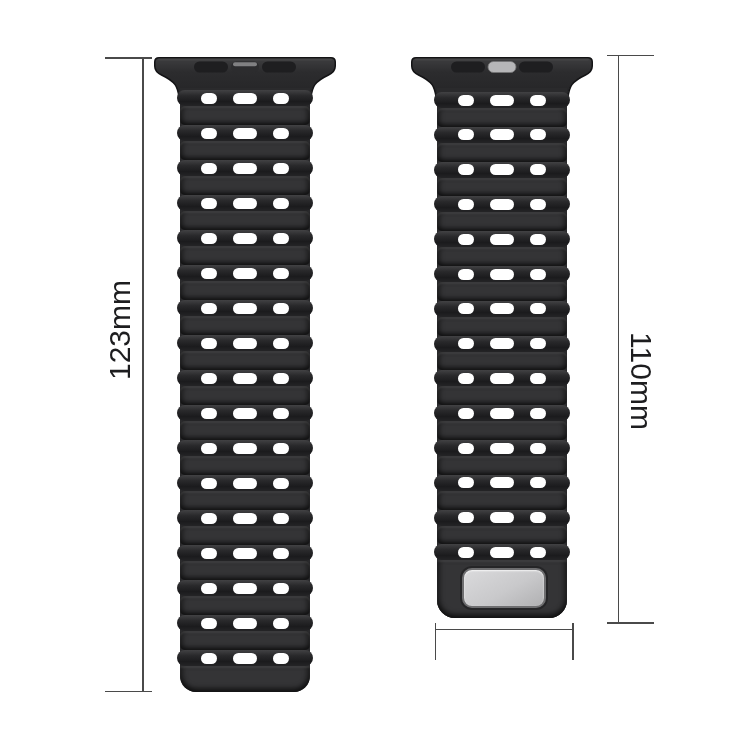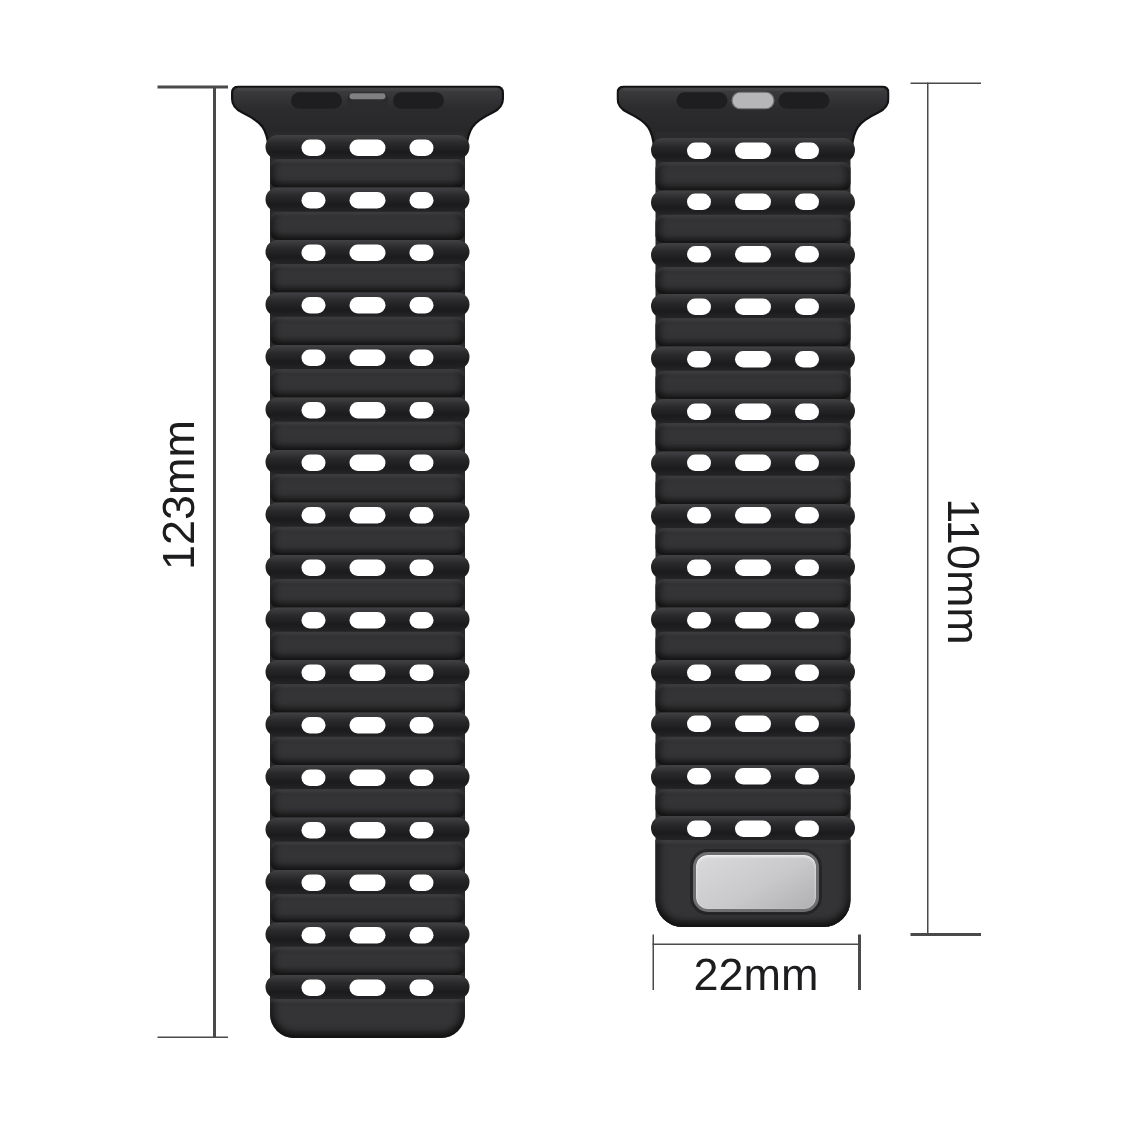--- a/index.html
+++ b/index.html
@@ -68,21 +68,20 @@
   <div class="dim-label rot-ccw" style="left:120px;top:330px">123mm</div>
 
   <div class="vline" style="left:617.5px;top:55px;height:568px"></div>
   <div class="htick" style="left:607px;top:54.5px;width:47px"></div>
   <div class="htick" style="left:607px;top:622px;width:47px"></div>
   <div class="dim-label rot-cw" style="left:641px;top:381px">110mm</div>
 
   <div class="hline" style="left:435px;top:628.5px;width:138px"></div>
   <div class="vtick" style="left:434.5px;top:623px;height:37px"></div>
   <div class="vtick" style="left:572px;top:623px;height:37px"></div>
-  <div class="dim-label" style="left:504px;top:651px">22mm</div>
 
   <svg class="connector" style="left:154px;top:57px" width="182" height="42" viewBox="0 0 182 42">
     <defs>
       <linearGradient id="lugGradL" x1="0" y1="0" x2="0" y2="1">
         <stop offset="0" stop-color="#3e3e40"></stop>
         <stop offset="0.35" stop-color="#2c2c2e"></stop>
         <stop offset="1" stop-color="#242426"></stop>
       </linearGradient>
     </defs>
     <path d="M5,0.75 H177 Q181.25,0.75 181.25,5 V9 C181.25,13.5 179,15.8 174.5,18 C160.5,24.7 158.2,29.2 156.8,41.5 H25.2 C23.8,29.2 21.5,24.7 7.5,18 C3,15.8 0.75,13.5 0.75,9 V5 Q0.75,0.75 5,0.75 Z" fill="url(#lugGradL)" stroke="#131315" stroke-width="1.5"></path>

